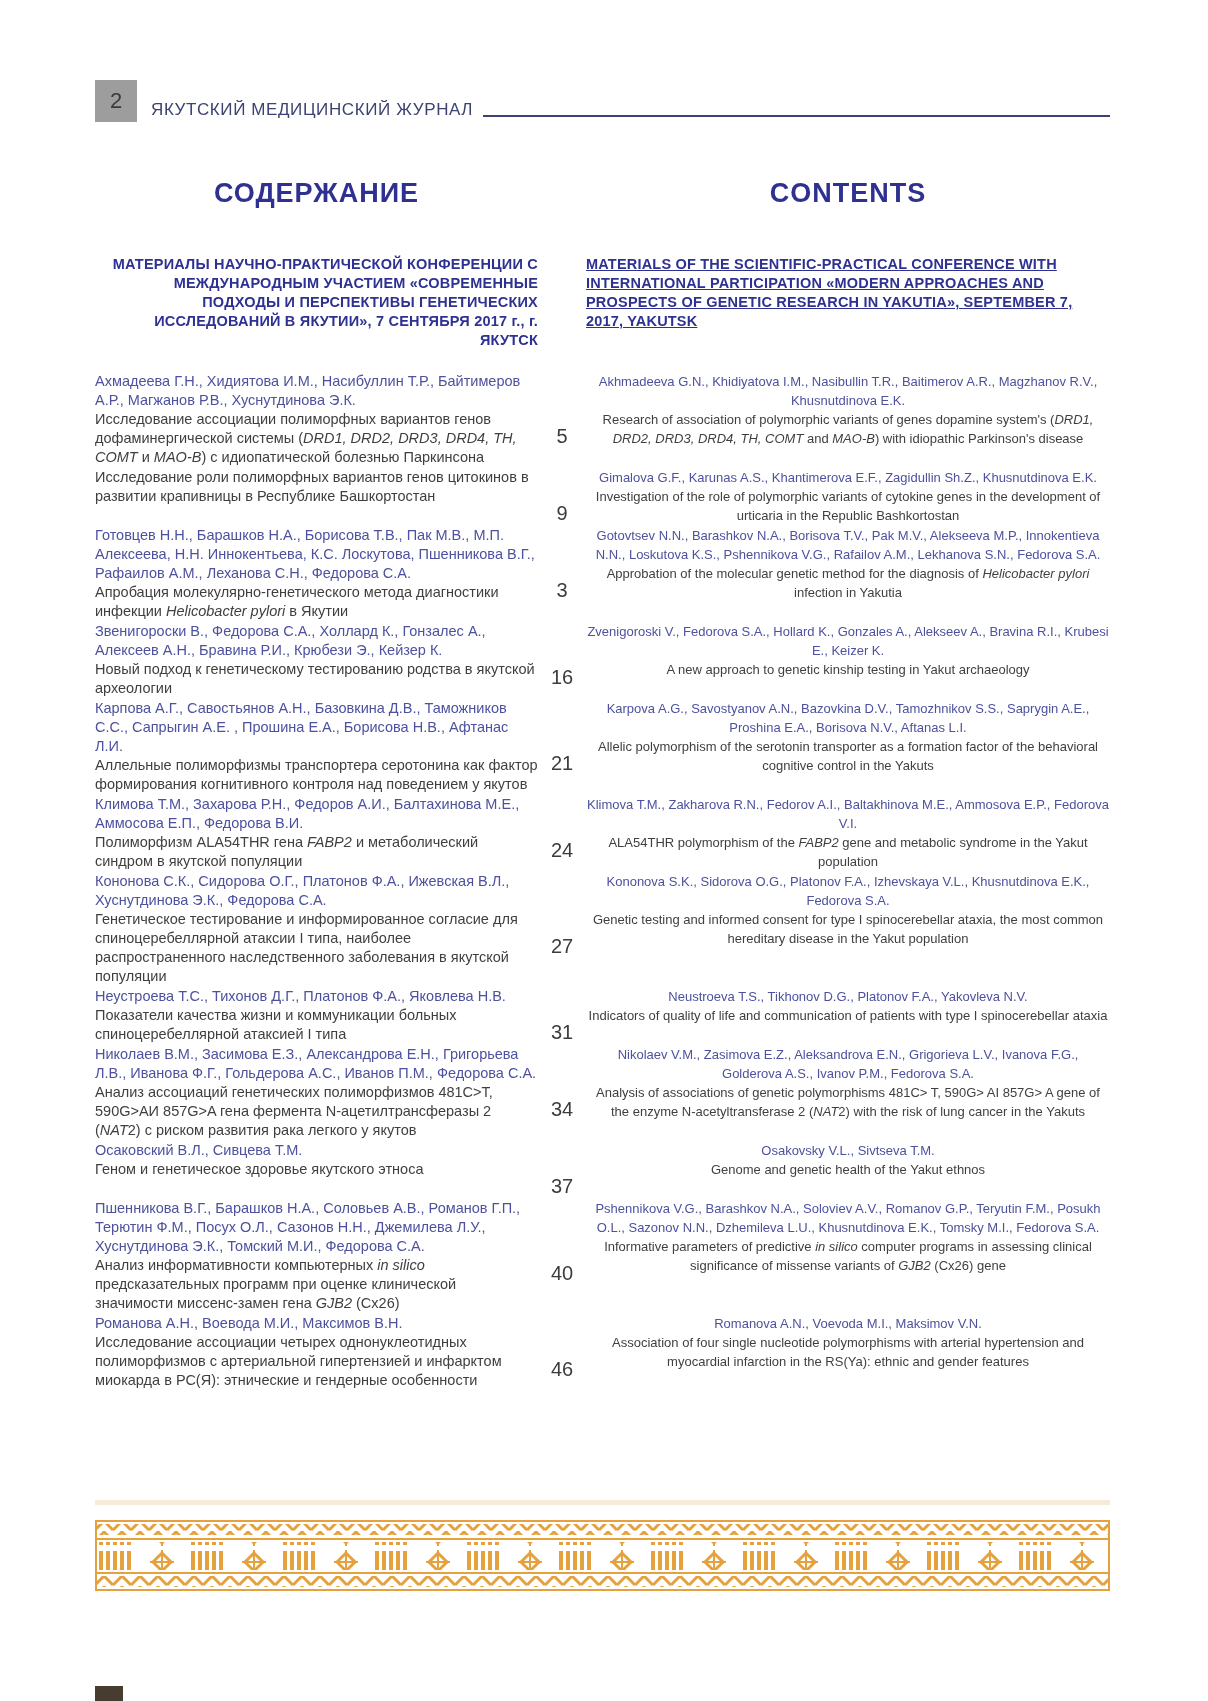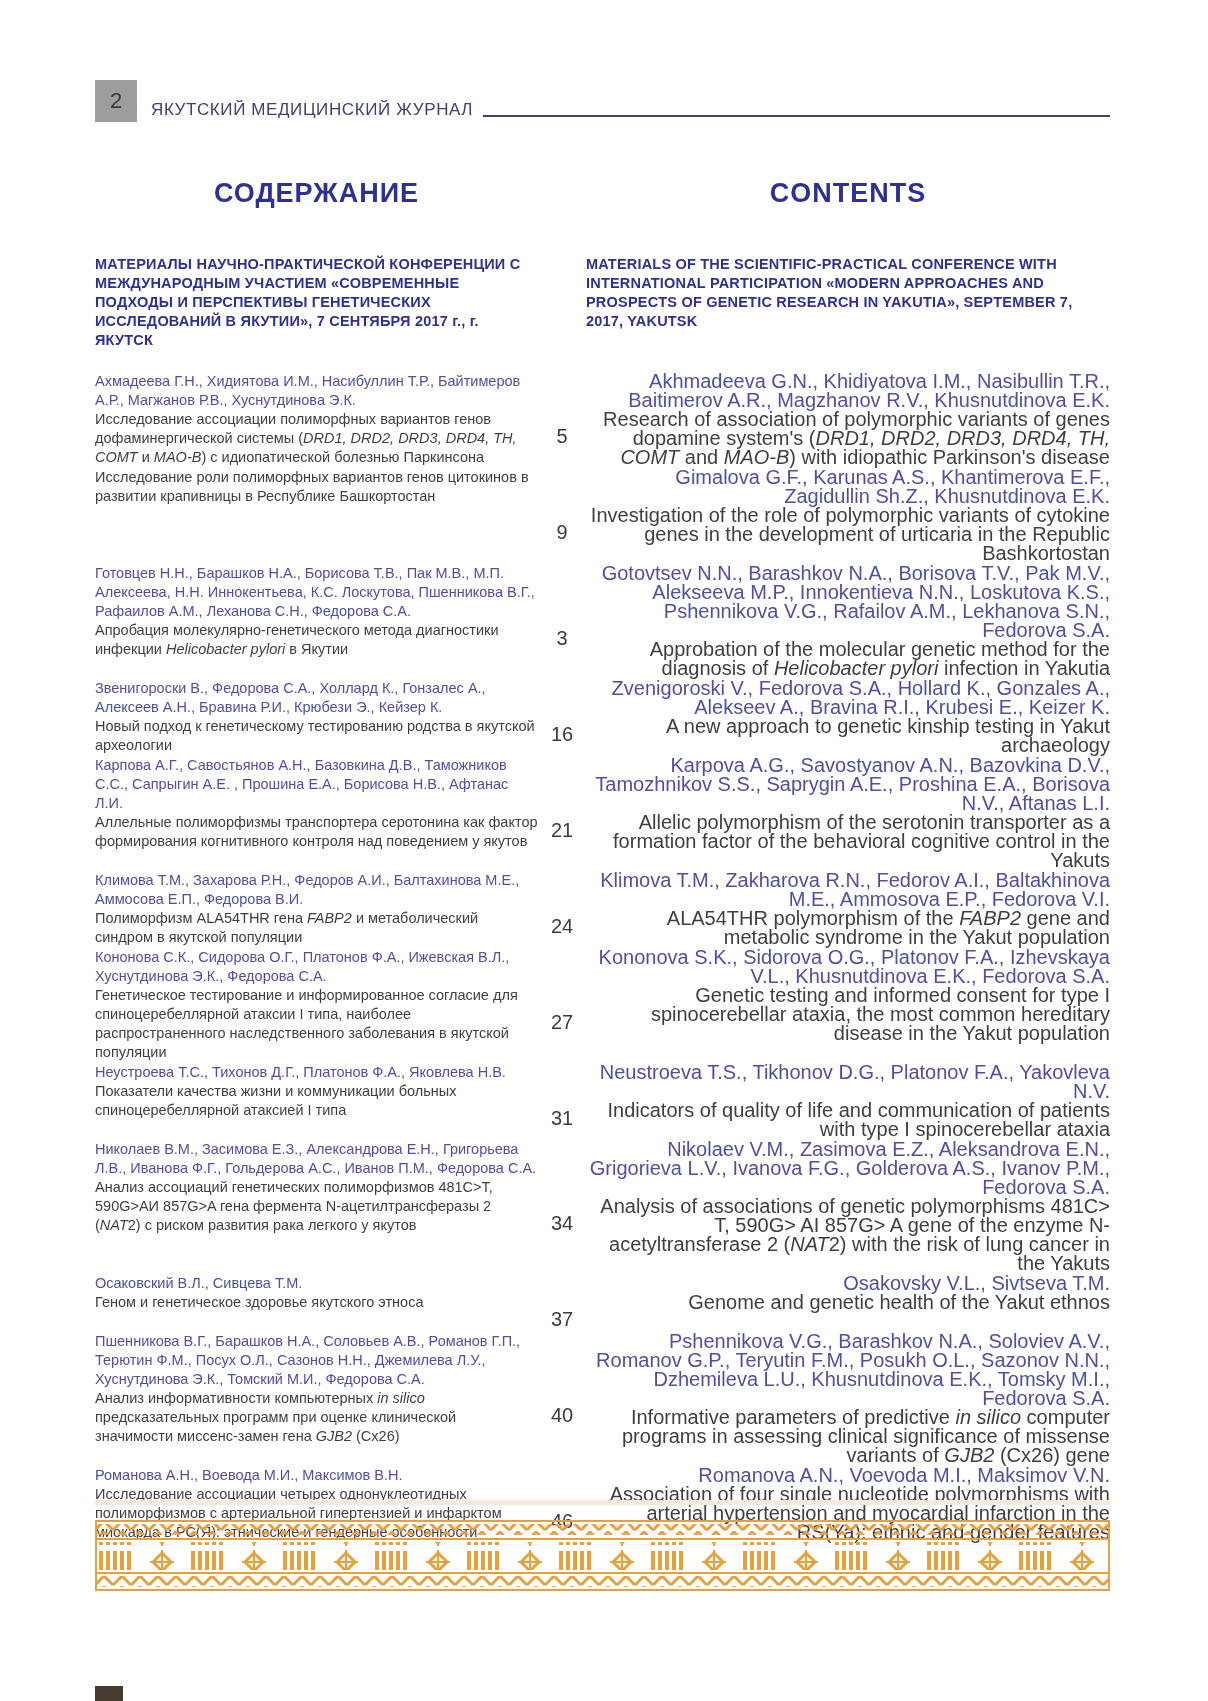--- a/index.html
+++ b/index.html
@@ -35,35 +35,35 @@
     position:absolute;top:178px;left:95px;width:1015px;
     display:grid;
     grid-template-columns:443px 48px 1fr;
   }
   .toc-titles{grid-column:1 / 4;display:grid;grid-template-columns:443px 48px 1fr;margin-bottom:46px;}
   .toc-title{
     font-size:27px;font-weight:bold;color:#2e3192;letter-spacing:1px;text-align:center;
   }
   .section-head{grid-column:1 / 4;display:grid;grid-template-columns:443px 48px 1fr;margin-bottom:22px;}
   .section-head .ru{
-    text-align:left;font-weight:bold;color:#2e3192;
+    text-align:right;font-weight:bold;color:#2e3192;
     font-size:14.5px;line-height:19px;letter-spacing:0.2px;
   }
   .section-head .en{
     text-align:left;font-weight:bold;color:#2e3192;
-    font-size:14.5px;line-height:19px;letter-spacing:0.2px;
+    font-size:14.5px;line-height:19px;letter-spacing:0.2px;text-decoration:underline;
   }
   
   #toc-entries{grid-column:1 / 4;display:block;}
   .entry{
     display:grid;grid-template-columns:443px 48px 1fr;
     margin-bottom:1px;
   }
   .entry .col-rus{text-align:left;font-size:14.5px;line-height:19px;}
-  .entry .col-eng{text-align:right;font-size:20px;line-height:19px;}
+  .entry .col-eng{text-align:center;font-size:13px;line-height:19px;}
   .entry .authors-ru,.entry .authors-en{color:#4d519e;}
   .entry .title-ru,.entry .title-en{color:#3f3f3f;}
   .entry .col-num{
     display:flex;align-items:center;justify-content:center;
     padding-top:34px;
     font-size:20px;color:#3c3c3c;
   }
   
   .faint-rule{
     position:absolute;left:95px;right:98px;top:1500px;height:5px;background:#f6ead8;

